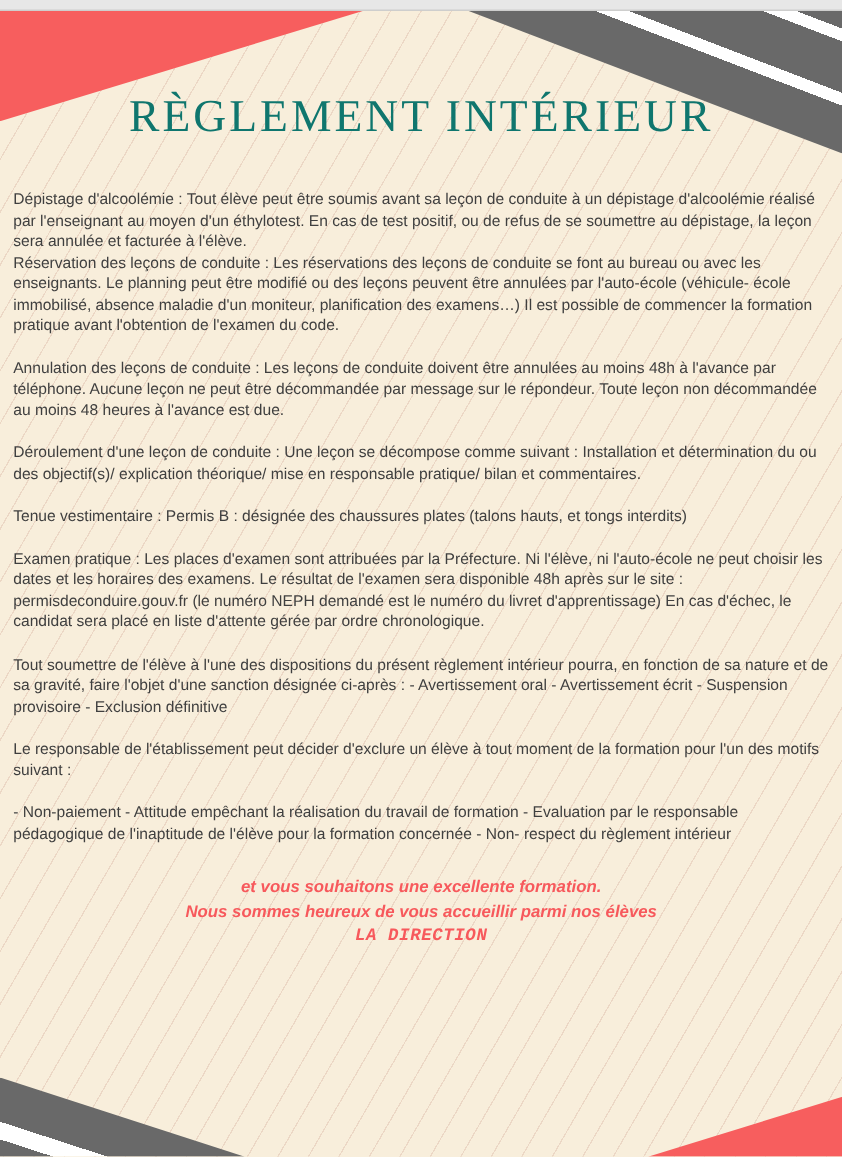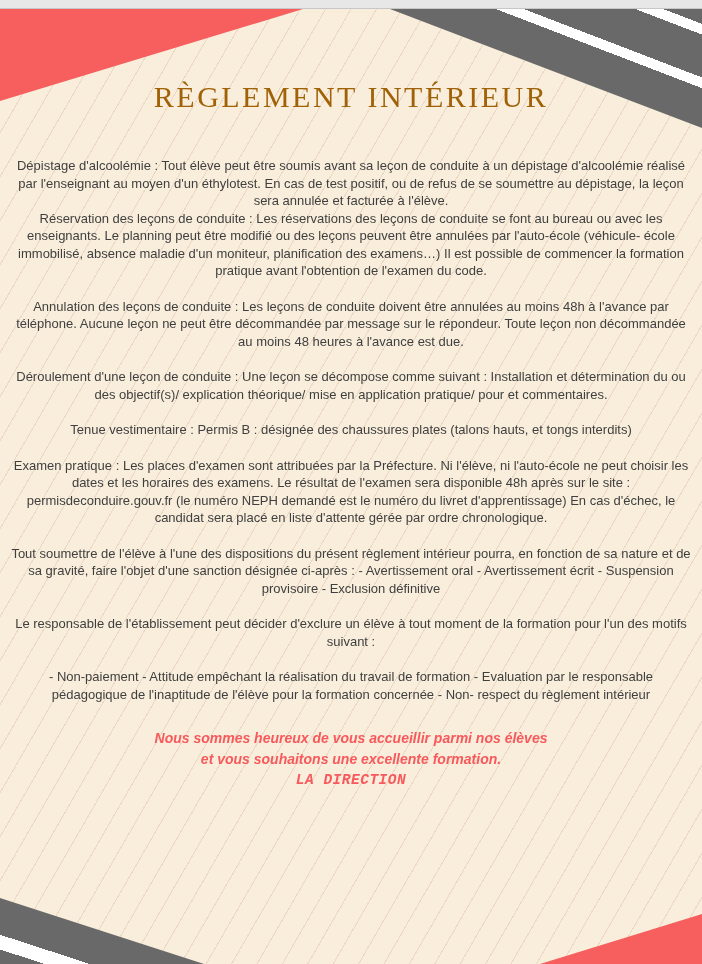--- a/index.html
+++ b/index.html
@@ -61,36 +61,36 @@
   
   .page-content {
     position: absolute; top: 9px; left: 0; right: 0;
     z-index: 2;
     text-align: center;
   }
   h1.doc-title {
     margin: 62px 0 0 0;
     font-family: "Liberation Serif", serif;
     font-weight: 400;
-    font-size: 30px;
+    font-size: 38px;
     line-height: 52px;
     letter-spacing: 2.5px;
-    color: #a16207;
+    color: #0f766e;
     text-align: center;
   }
   h1.doc-title .subtitle { display: block; }
   .body-text {
     margin: 34px 11px 0 11px;
   }
   .body-text p {
     margin: 18px 0 0 0;
     font-size: 13px;
     line-height: 17.5px;
     color: #3f3f3f;
-    text-align: center;
+    text-align: left;
   }
   .body-text p.tight { margin-top: 0; }
   .closing {
     margin-top: 25px;
     color: #f7595c;
   }
   .closing .msg {
     font-size: 14px;
     line-height: 21px;
     font-weight: bold;
@@ -118,26 +118,26 @@
 
 <div class="page-content">
   <h1 class="doc-title">
     <span>RÈGLEMENT INTÉRIEUR</span>
   </h1>
 
   <div class="body-text">
     <p class="tight">Dépistage d'alcoolémie : Tout élève peut être soumis avant sa leçon de conduite à un dépistage d'alcoolémie réalisé par l'enseignant au moyen d'un éthylotest. En cas de test positif, ou de refus de se soumettre au dépistage, la leçon sera annulée et facturée à l'élève.</p>
     <p class="tight">Réservation des leçons de conduite : Les réservations des leçons de conduite se font au bureau ou avec les enseignants. Le planning peut être modifié ou des leçons peuvent être annulées par l'auto-école (véhicule- école immobilisé, absence maladie d'un moniteur, planification des examens…) Il est possible de commencer la formation pratique avant l'obtention de l'examen du code.</p>
     <p>Annulation des leçons de conduite : Les leçons de conduite doivent être annulées au moins 48h à l'avance par téléphone. Aucune leçon ne peut être décommandée par message sur le répondeur. Toute leçon non décommandée au moins 48 heures à l'avance est due.</p>
-    <p>Déroulement d'une leçon de conduite : Une leçon se décompose comme suivant :  Installation et  détermination du ou des objectif(s)/ explication théorique/ mise en application pratique/ pour et commentaires.</p>
+    <p>Déroulement d'une leçon de conduite : Une leçon se décompose comme suivant :  Installation et  détermination du ou des objectif(s)/ explication théorique/ mise en responsable pratique/ bilan et commentaires.</p>
     <p>Tenue vestimentaire : Permis B : désignée des chaussures plates (talons hauts, et tongs interdits)</p>
     <p>Examen pratique :  Les places d'examen sont attribuées par la Préfecture. Ni l'élève, ni l'auto-école ne peut choisir les dates et les horaires des examens. Le résultat de l'examen sera disponible 48h après sur le site : permisdeconduire.gouv.fr  (le numéro NEPH demandé est le numéro du livret d'apprentissage) En cas d'échec, le candidat sera placé en liste d'attente gérée par ordre chronologique.</p>
     <p>Tout soumettre de l'élève à l'une des dispositions du présent règlement intérieur pourra, en fonction de sa nature et de sa gravité, faire l'objet d'une sanction désignée ci-après : - Avertissement oral - Avertissement écrit - Suspension provisoire - Exclusion définitive</p>
     <p>Le responsable de l'établissement peut décider d'exclure un élève à tout moment de la formation pour l'un des motifs suivant :</p>
     <p>- Non-paiement - Attitude empêchant la réalisation du travail de formation - Evaluation par le responsable pédagogique de l'inaptitude de l'élève pour la formation concernée - Non- respect du règlement intérieur</p>
   </div>
 
   <div class="closing">
+    <div class="msg">et vous souhaitons une excellente formation.</div>
     <div class="msg">Nous sommes heureux de vous accueillir parmi nos élèves</div>
-    <div class="msg">et vous souhaitons une excellente formation.</div>
     <div class="signature">LA DIRECTION</div>
   </div>
 </div>
 
 </body></html>

